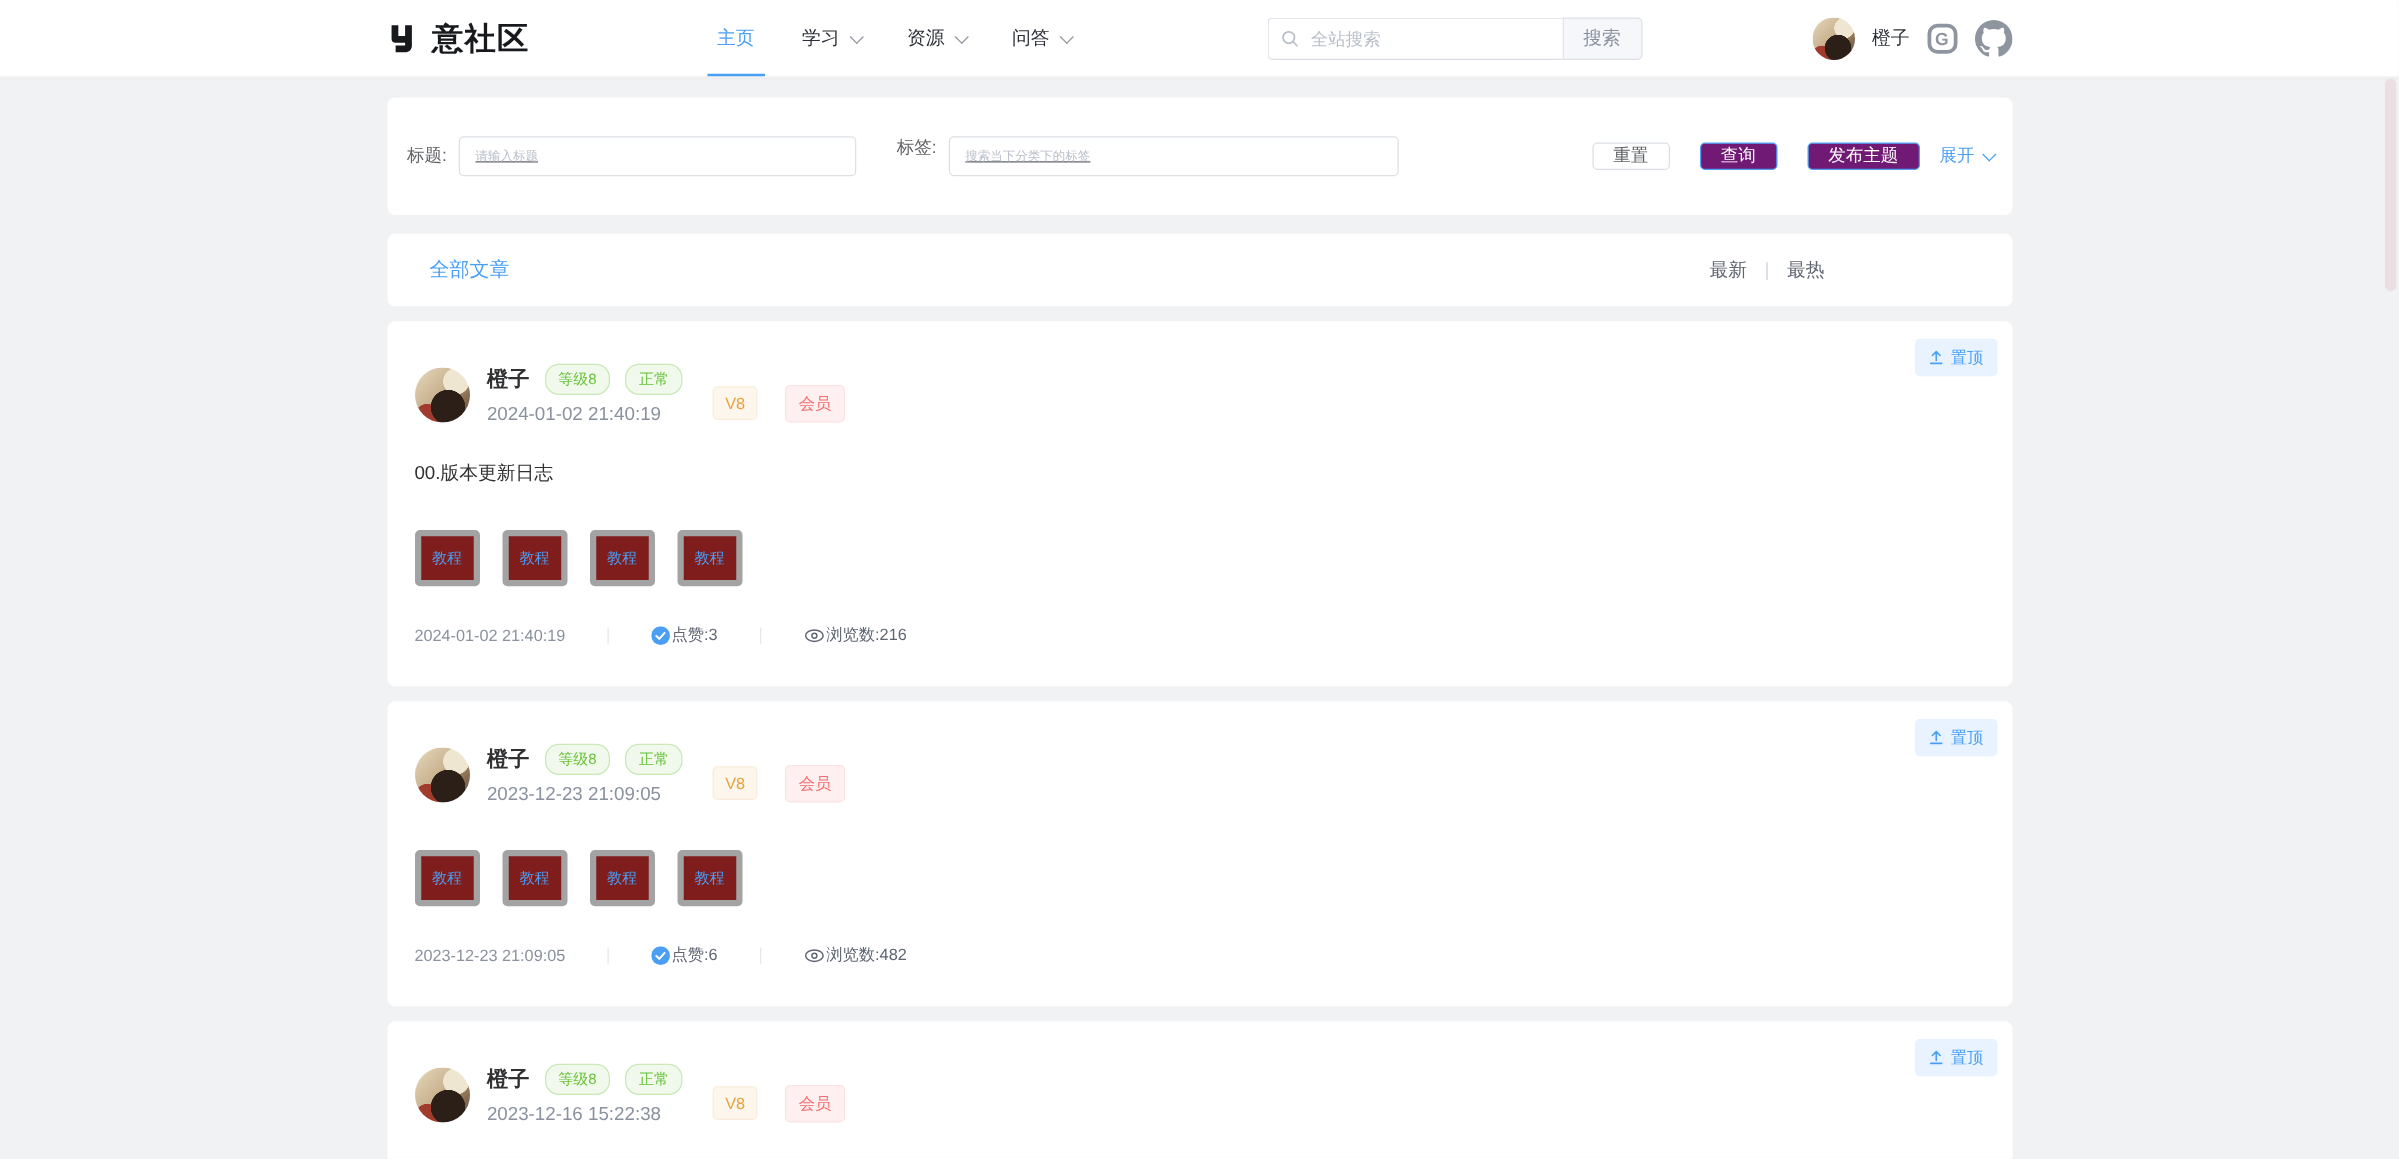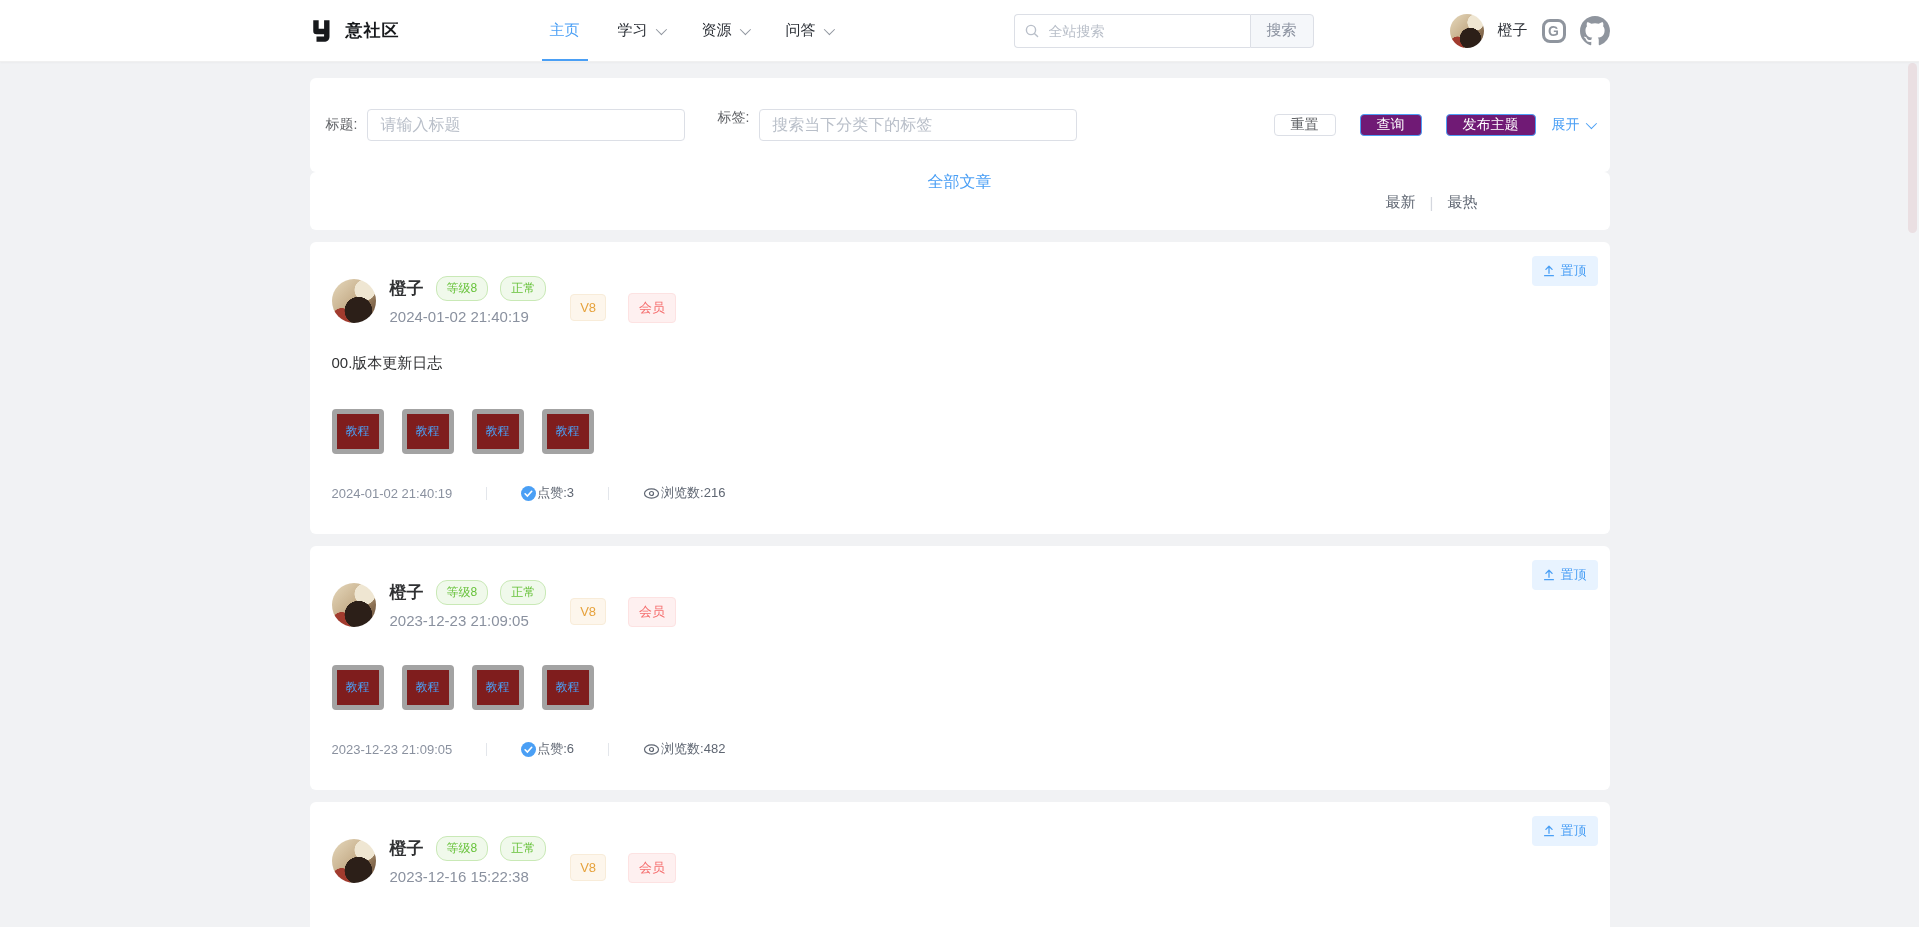--- a/index.html
+++ b/index.html
@@ -13,21 +13,21 @@
     background: #fff; height: 62px;
     border-bottom: 1px solid #f0f0f0;
     box-shadow: 0 1px 2px rgba(0,0,0,.03);
     position: relative; z-index: 5;
   }
   .header-inner {
     width: 1300px; margin: 0 auto; height: 100%;
     display: flex; align-items: center;
   }
   .brand { display: flex; align-items: center; gap: 10px; }
-  .brand-title { font-size: 17px; font-weight: bold; color: #17191c; letter-spacing: 1px; }
+  .brand-title { font-size: 25px; font-weight: bold; color: #17191c; letter-spacing: 1px; }
   .nav { display: flex; align-items: center; gap: 34px; margin-left: 148px; height: 100%; }
   .nav-item {
     height: 100%; display: flex; align-items: center; position: relative;
     font-size: 15px; color: #2b2f36; cursor: pointer; padding: 0 2px;
   }
   .nav-item.active { color: #4a9ff5; }
   .nav-item.active .nav-underline {
     position: absolute; left: -6px; right: -6px; bottom: 0; height: 2px; background: #4a9ff5;
   }
   .chev {
@@ -66,35 +66,35 @@
   }
   .github-icon { cursor: pointer; display: flex; }
   
   .main { width: 1300px; margin: 0 auto; padding-top: 16px; }
   .panel { background: #fff; border-radius: 6px; }
   
   .filter-panel { padding: 31px 16px; display: flex; align-items: center; }
   .f-label { font-size: 14px; color: #606266; margin-right: 10px; white-space: nowrap; }
   .f-input {
     height: 32px; border: 1px solid #dcdfe6; border-radius: 4px; padding: 4px 12px;
-    font-size: 16px; color: #606266; outline: none; font-family: inherit;
+    font-size: 10px; color: #606266; outline: none; font-family: inherit; text-decoration: underline;
   }
   .f-input::placeholder { color: #b9bfc9; }
   .w-title { width: 318px; }
-  .w-tag { width: 318px; }
+  .w-tag { width: 360px; }
   .tag-group { margin-left: 32px; display: flex; }
   .title-group { display: flex; align-items: center; }
   .actions { margin-left: auto; display: flex; align-items: center; gap: 24px; }
   .btn { height: 22px; padding: 0 16px; border-radius: 4px; font-size: 14px; cursor: pointer; font-family: inherit; }
   .btn-default { background: #fff; border: 1px solid #dcdfe6; color: #606266; }
   .btn-primary { background: #701a75; border: 1px solid #4e9ef5; color: #fff; }
   .expand-link { color: #4a9ff5; font-size: 14px; display: flex; align-items: center; cursor: pointer; margin-left: -8px; }
   .expand-link .chev { border-color: #4a9ff5; margin-left: 6px; }
   
-  .list-header { height: 58px; display: flex; align-items: center; padding: 0 16px; flex-direction: column; }
+  .list-header { margin-top: 15px; height: 58px; display: flex; align-items: center; padding: 0 34px; }
   .list-title { color: #4a9ff5; font-size: 16px; cursor: pointer; }
   .sort { margin-left: auto; margin-right: 116px; display: flex; align-items: center; gap: 14px; font-size: 15px; color: #5f6672; }
   .sort-item { cursor: pointer; }
   .sort-sep { color: #d4d7de; }
   
   .card { margin-top: 12px; position: relative; padding: 34px 22px 32px; }
   .pin-btn {
     position: absolute; top: 14px; right: 12px;
     background: #e8f3ff; color: #4a9ff5; border: none; border-radius: 4px;
     padding: 6px 11px; font-size: 13px; display: flex; align-items: center; gap: 6px;

